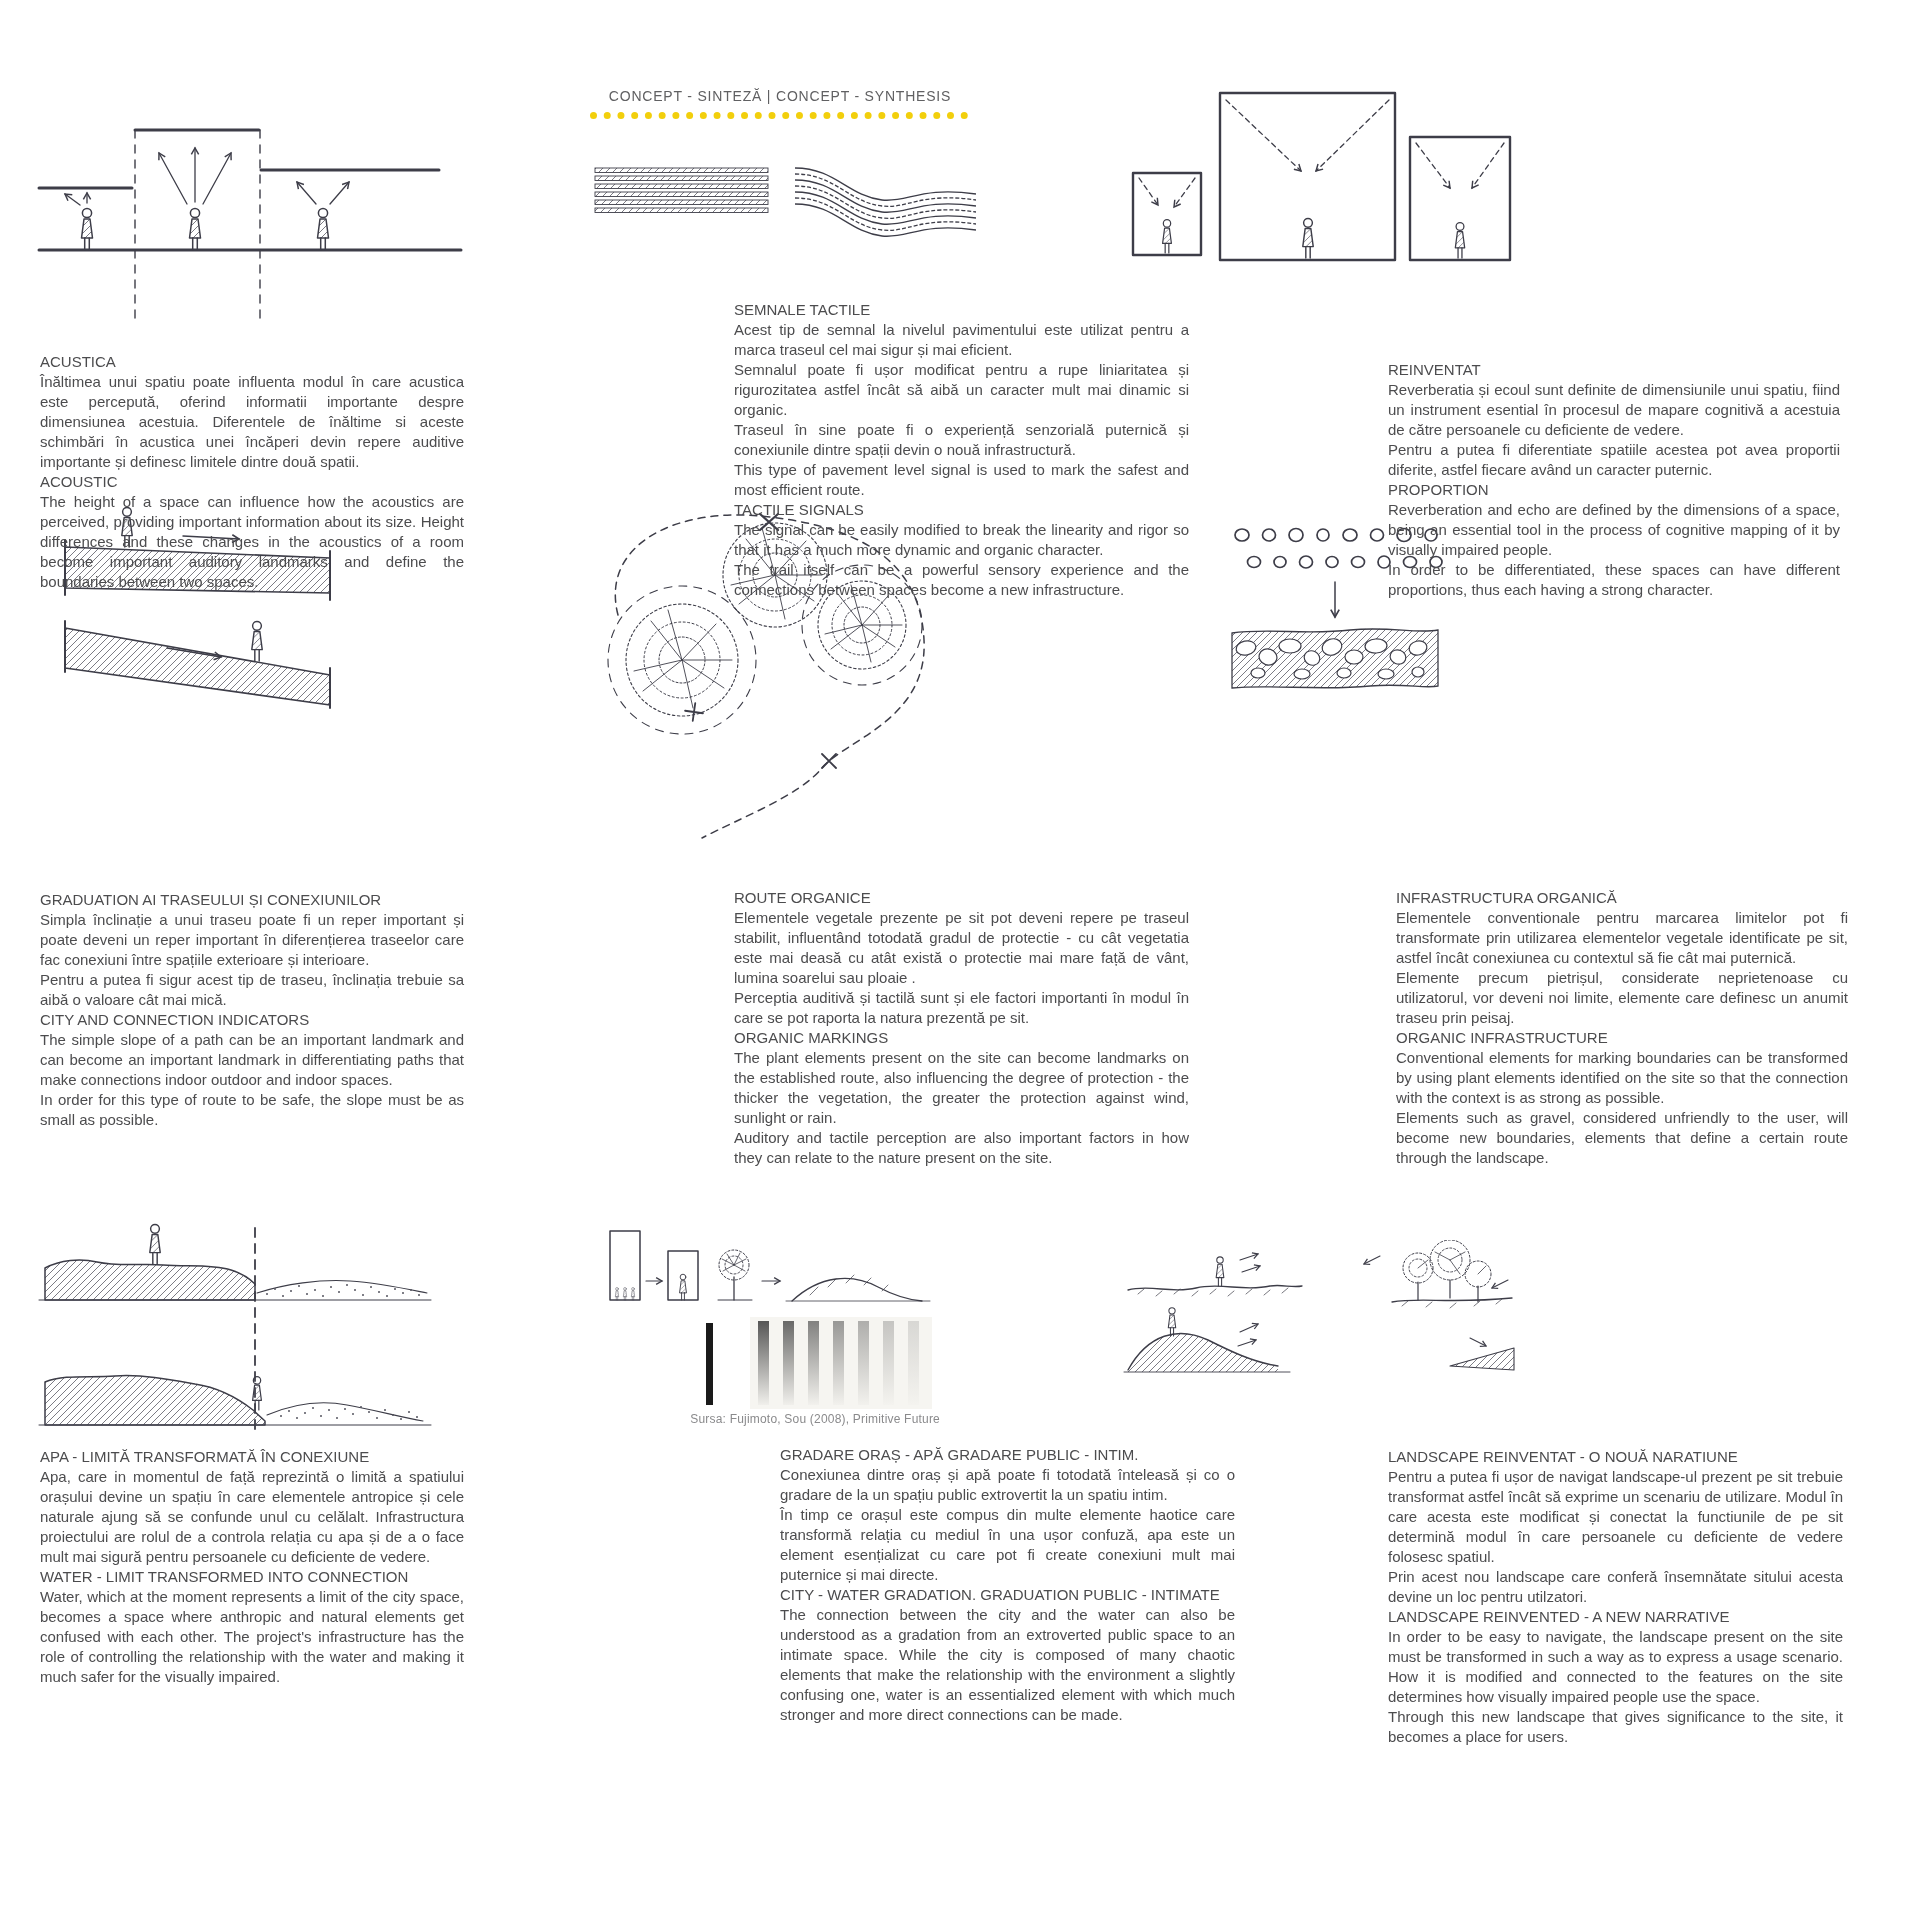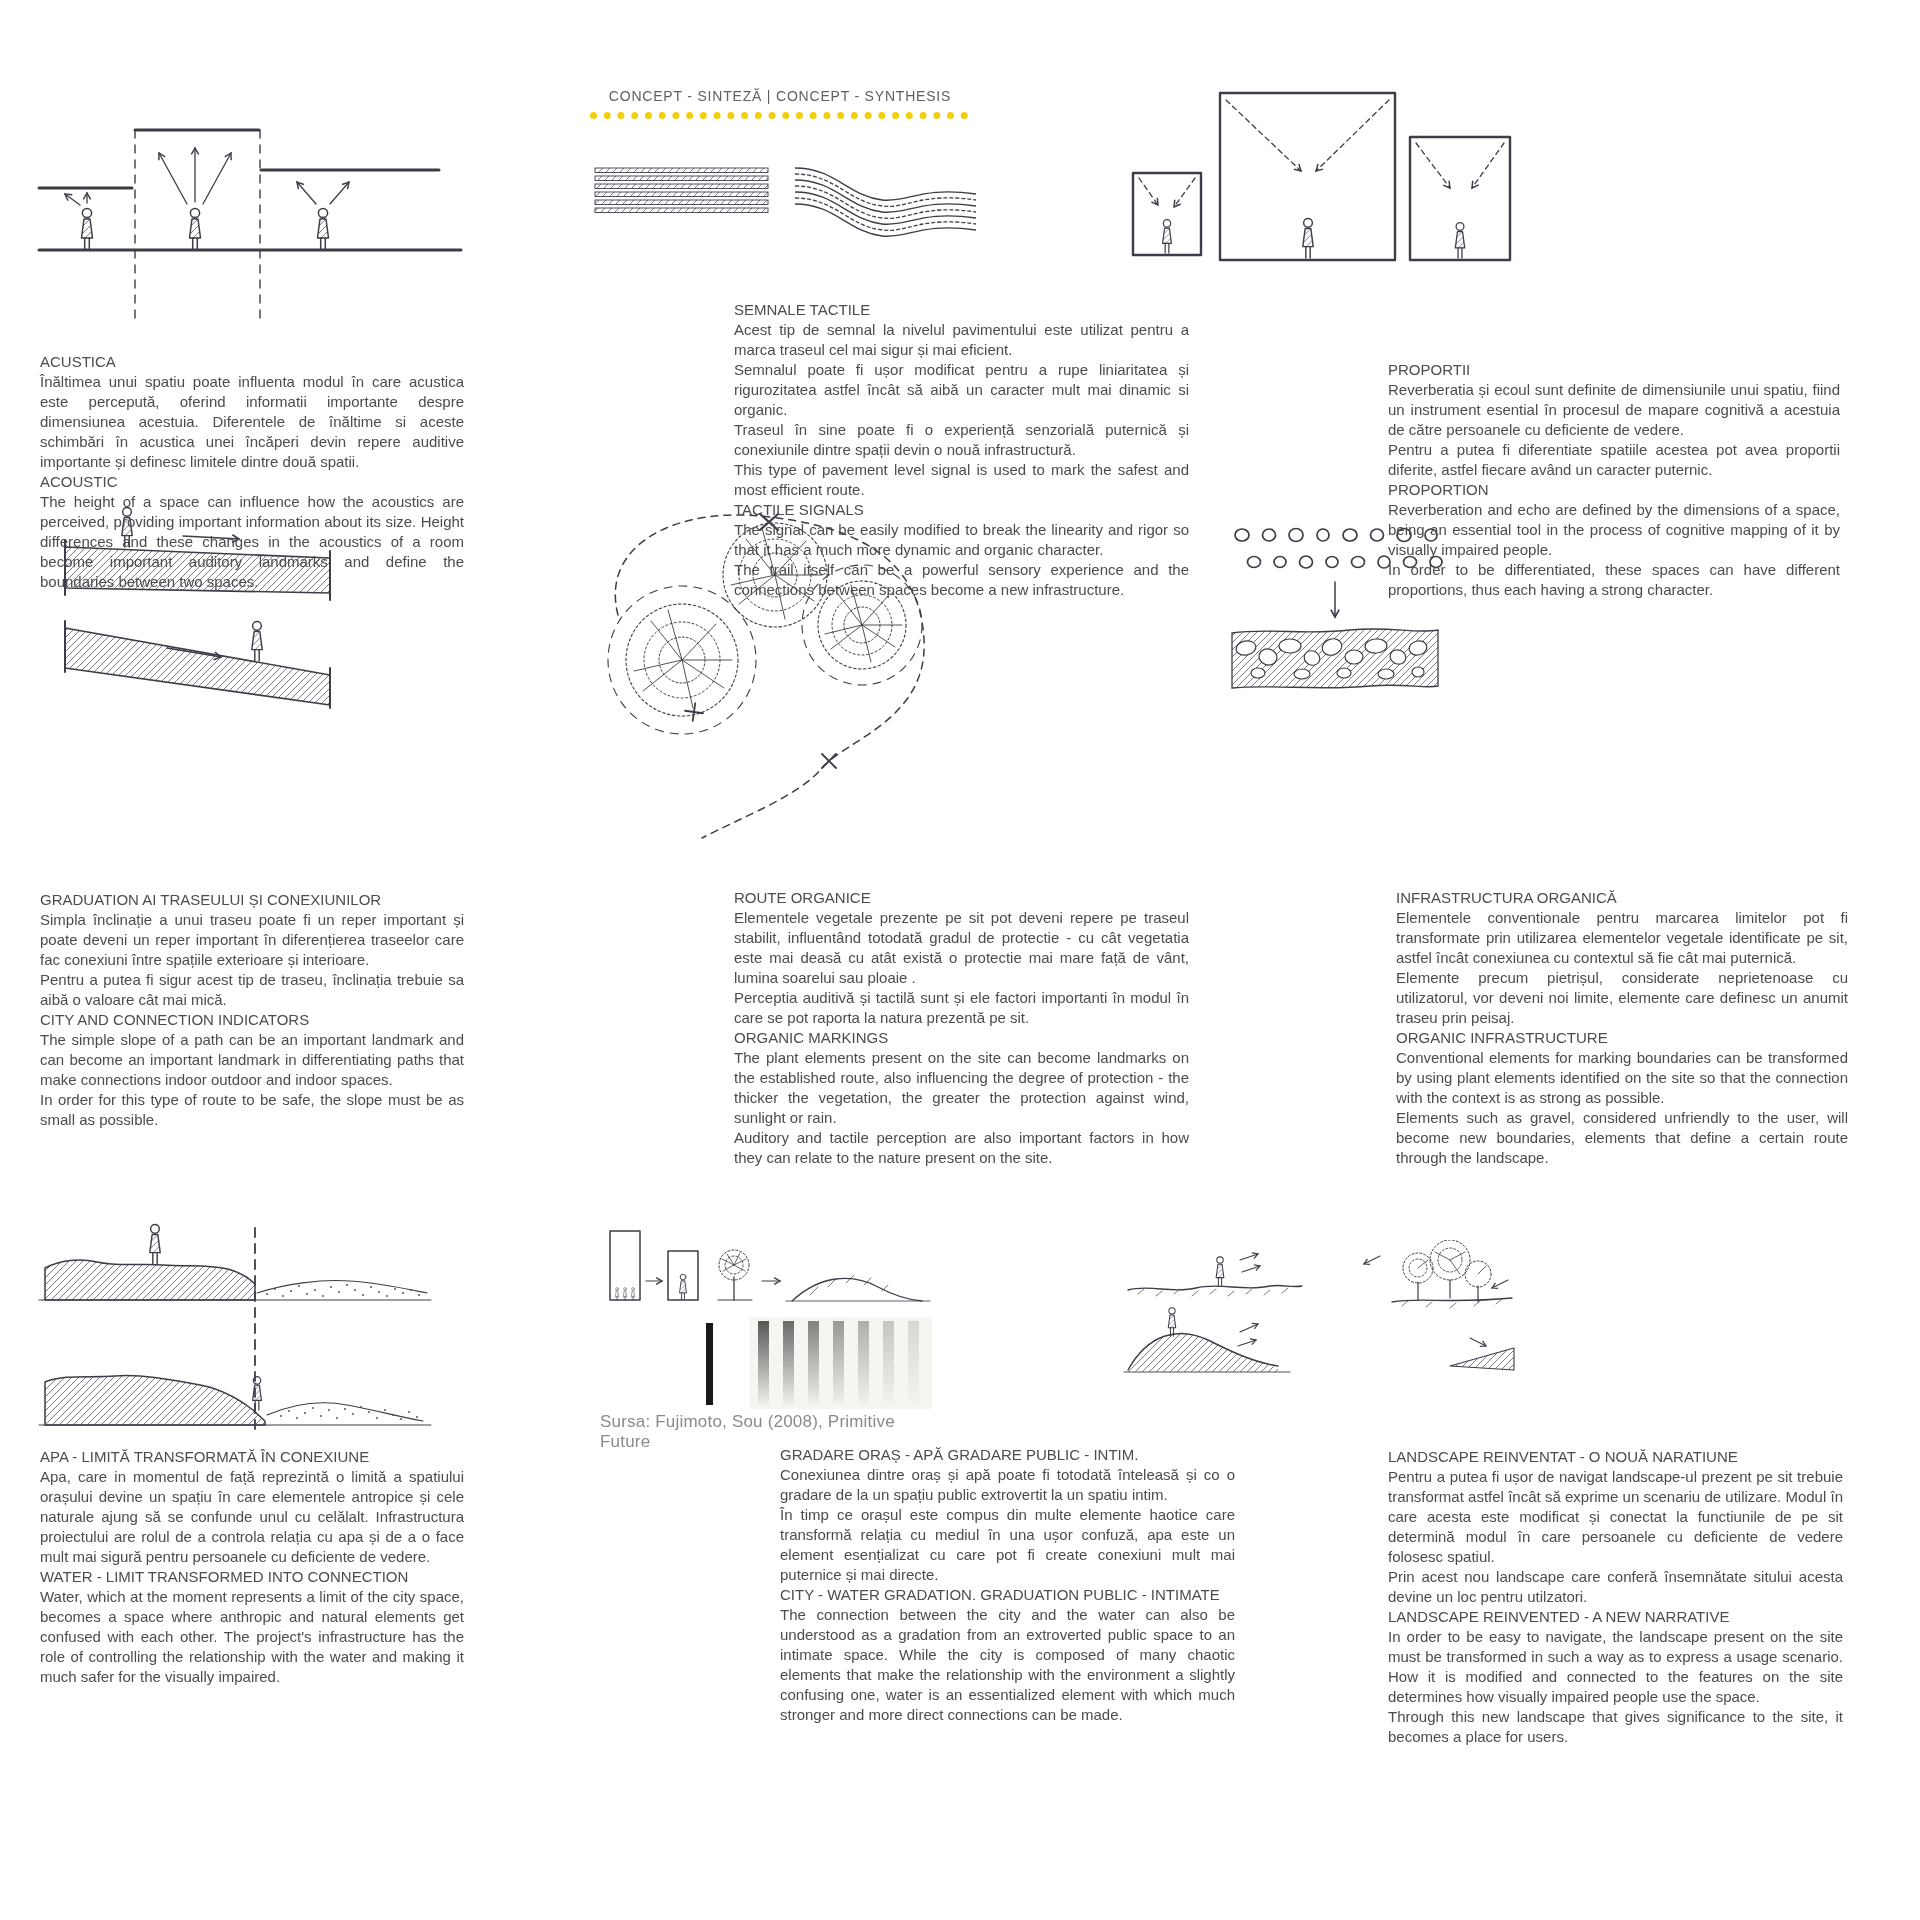--- a/index.html
+++ b/index.html
@@ -7,21 +7,21 @@
          font-family:"Liberation Sans","DejaVu Sans",sans-serif;color:#4c4c4e;}
   .page-title{position:absolute;left:560px;top:88px;width:440px;text-align:center;
          font-size:14px;letter-spacing:0.8px;color:#606062;}
   .dots{position:absolute;left:590px;top:112px;width:378px;height:0;
          border-bottom:7px dotted #F2CF0C;}
   .block{position:absolute;font-size:15px;line-height:20px;text-align:justify;color:#4c4c4e;}
   .block p{margin:0;}
   .block .t{white-space:pre-line;}
   .block .b{white-space:pre-line;}
   .sk{position:absolute;}
-  .caption{position:absolute;font-size:17px;color:#8a8a8c;text-align:left;letter-spacing:0.2px;}
+  .caption{position:absolute;font-size:12px;color:#8a8a8c;text-align:right;letter-spacing:0.2px;}
 </style>
 </head>
 <body>
 
 <div class="board">
 
   <svg width="0" height="0" style="position:absolute" aria-hidden="true">
     <defs>
       <pattern id="hatch" patternUnits="userSpaceOnUse" width="7" height="7">
         <path d="M0,7 L7,0" stroke="#5a5a64" stroke-width="0.8" fill="none"></path>
@@ -353,21 +353,21 @@
     <p class="b">Acest tip de semnal la nivelul pavimentului este utilizat pentru a marca traseul cel mai sigur și mai eficient.
 Semnalul poate fi ușor modificat pentru a rupe liniaritatea și rigurozitatea astfel încât să aibă un caracter mult mai dinamic si organic.
 Traseul în sine poate fi o experiență senzorială puternică și conexiunile dintre spații devin o nouă infrastructură.
 This type of pavement level signal is used to mark the safest and most efficient route.</p>
     <p class="t">TACTILE SIGNALS</p>
     <p class="b">The signal can be easily modified to break the linearity and rigor so that it has a much more dynamic and organic character.
 The trail itself can be a powerful sensory experience and the connections between spaces become a new infrastructure.</p>
   </section>
 
   <section class="block" style="left:1388px;top:360px;width:452px">
-    <p class="t">PROPORTII</p>
+    <p class="t">REINVENTAT</p>
     <p class="b">Reverberatia și ecoul sunt definite de dimensiunile unui spatiu, fiind un instrument esential în procesul de mapare cognitivă a acestuia de către persoanele cu deficiente de vedere.
 Pentru a putea fi diferentiate spatiile acestea pot avea proportii diferite, astfel fiecare având un caracter puternic.</p>
     <p class="t">PROPORTION</p>
     <p class="b">Reverberation and echo are defined by the dimensions of a space, being an essential tool in the process of cognitive mapping of it by visually impaired people.
 In order to be differentiated, these spaces can have different proportions, thus each having a strong character.</p>
   </section>
 
   <section class="block" style="left:40px;top:890px;width:424px">
     <p class="t">GRADUATION AI TRASEULUI ȘI CONEXIUNILOR</p>
     <p class="b">Simpla înclinație a unui traseu poate fi un reper important și poate deveni un reper important în diferențierea traseelor care fac conexiuni între spațiile exterioare și interioare.

